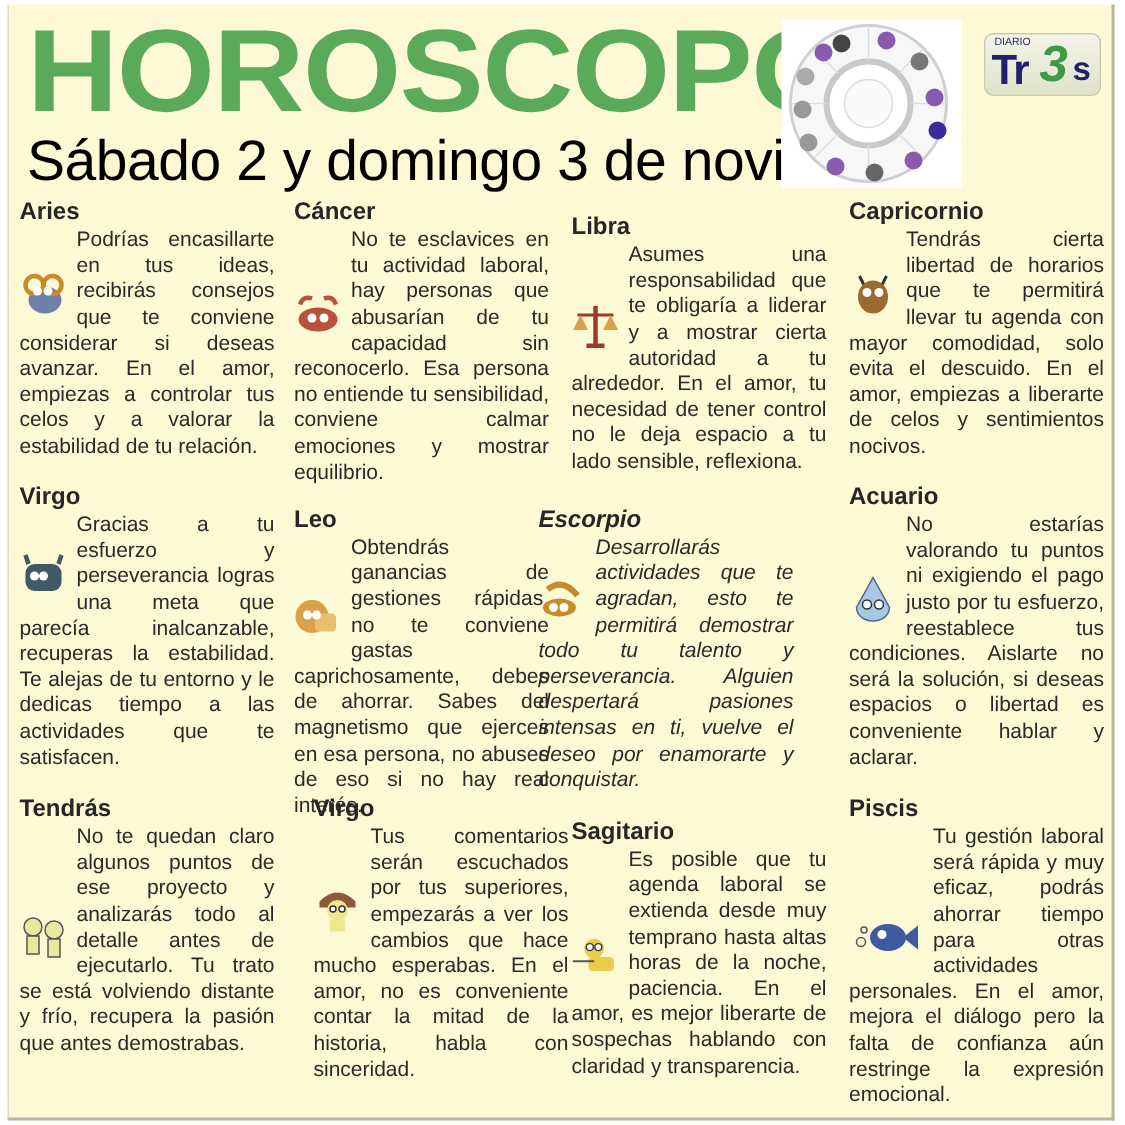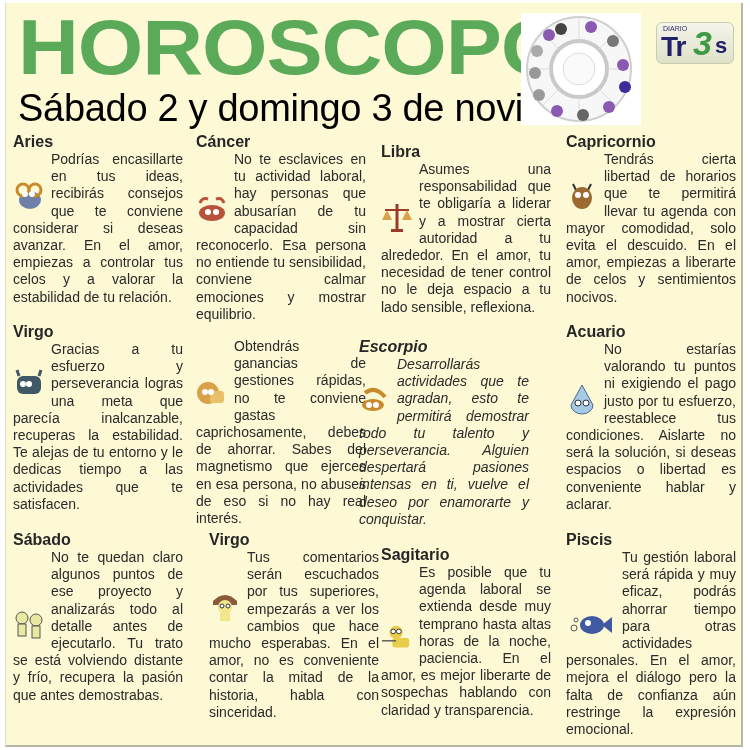--- a/index.html
+++ b/index.html
@@ -150,20 +150,21 @@
             <path d="M6 10 l-2-6 M26 10 l2-6" stroke="#3f5a66" stroke-width="3"></path>
             <circle cx="10" cy="18" r="3" fill="#fff"></circle>
             <circle cx="16" cy="18" r="3" fill="#fff"></circle>
           </svg>
       </span>
       <span>Gracias a tu esfuerzo y perseverancia logras una meta que parecía inalcanzable, recuperas la estabilidad. Te alejas de tu entorno y le dedicas tiempo a las actividades que te satisfacen.</span>
     </div>
   </div>
 
   <div class="sign" style="left:190px; top:335px;">
+    <h3>Leo</h3>
     <div class="body">
       <span class="icon" style="margin-top:38px">
         <svg width="32" height="30" viewBox="0 0 32 30">
             <circle cx="12" cy="14" r="11" fill="#d9a14a"></circle>
             <rect x="14" y="12" width="14" height="12" rx="3" fill="#e8c06a"></rect>
             <circle cx="9" cy="13" r="3" fill="#fff"></circle>
             <circle cx="15" cy="13" r="3" fill="#fff"></circle>
           </svg>
       </span>
       <span>Obtendrás ganancias de gestiones rápidas, no te conviene gastas caprichosamente, debes de ahorrar. Sabes del magnetismo que ejerces en esa persona, no abuses de eso si no hay real interés.</span>
@@ -193,21 +194,21 @@
             <path d="M15 2 L4 22 a11 9 0 0 0 22 0z" fill="#a8c8e8" stroke="#4a6a8a" stroke-width="1"></path>
             <circle cx="11" cy="20" r="3" fill="#fff" stroke="#333"></circle>
             <circle cx="19" cy="20" r="3" fill="#fff" stroke="#333"></circle>
           </svg>
       </span>
       <span>No estarías valorando tu puntos ni exigiendo el pago justo por tu esfuerzo, reestablece tus condiciones. Aislarte no será la solución, si deseas espacios o libertad es conveniente hablar y aclarar.</span>
     </div>
   </div>
 
   <div class="sign" style="left:7px; top:528px;">
-    <h3>Sábado</h3>
+    <h3>Tendrás</h3>
     <div class="body">
       <span class="icon" style="margin-top:58px">
         <svg width="32" height="30" viewBox="0 0 32 30">
             <circle cx="9" cy="8" r="6" fill="#e8e8a0" stroke="#555"></circle>
             <circle cx="23" cy="10" r="6" fill="#e8e8a0" stroke="#555"></circle>
             <rect x="5" y="14" width="8" height="12" fill="#e8e8a0" stroke="#555"></rect>
             <rect x="19" y="16" width="8" height="12" fill="#e8e8a0" stroke="#555"></rect>
           </svg>
       </span>
       <span>No te quedan claro algunos puntos de ese proyecto y analizarás todo al detalle antes de ejecutarlo. Tu trato se está volviendo distante y frío, recupera la pasión que antes demostrabas.</span>

